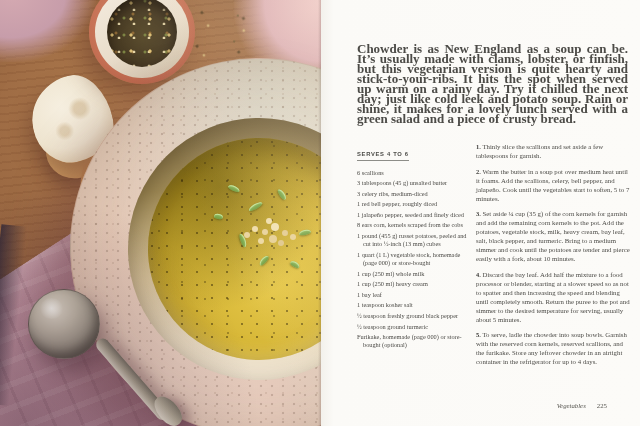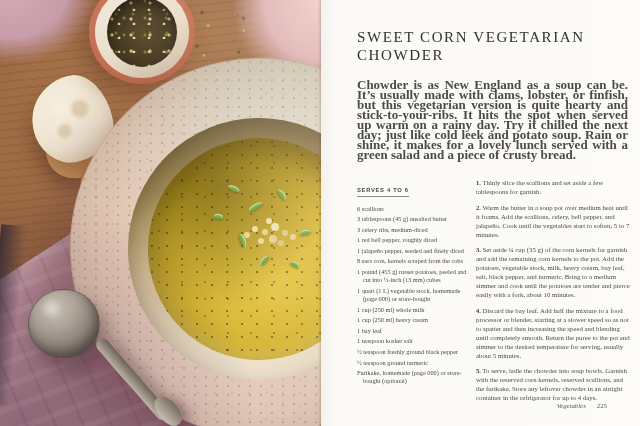--- a/index.html
+++ b/index.html
@@ -187,21 +187,20 @@
     <div class="spoon-head"></div>
     <div class="spoon-handle"></div>
     <div class="spoon-tip"></div>
     <div class="photo-light"></div>
   </div>
 
   <div class="gutter"></div>
 
   <div class="page">
     <div class="page-inner">
-      <h1 class="recipe-title">SWEET CORN VEGETARIAN CHOWDER</h1>
       <p class="intro">Chowder is as New England as a soup can be. It’s usually made with clams, lobster, or finfish, but this vegetarian version is quite hearty and stick-to-your-ribs. It hits the spot when served up warm on a rainy day. Try it chilled the next day; just like cold leek and potato soup. Rain or shine, it makes for a lovely lunch served with a green salad and a piece of crusty bread.</p>
       <div class="cols">
         <div class="col-ing">
           <div class="serves">SERVES 4 TO 6</div>
           <ul class="ing-list">
             <li>6 scallions</li>
             <li>3 tablespoons (45 g) unsalted butter</li>
             <li>3 celery ribs, medium-diced</li>
             <li>1 red bell pepper, roughly diced</li>
             <li>1 jalapeño pepper, seeded and finely diced</li>

